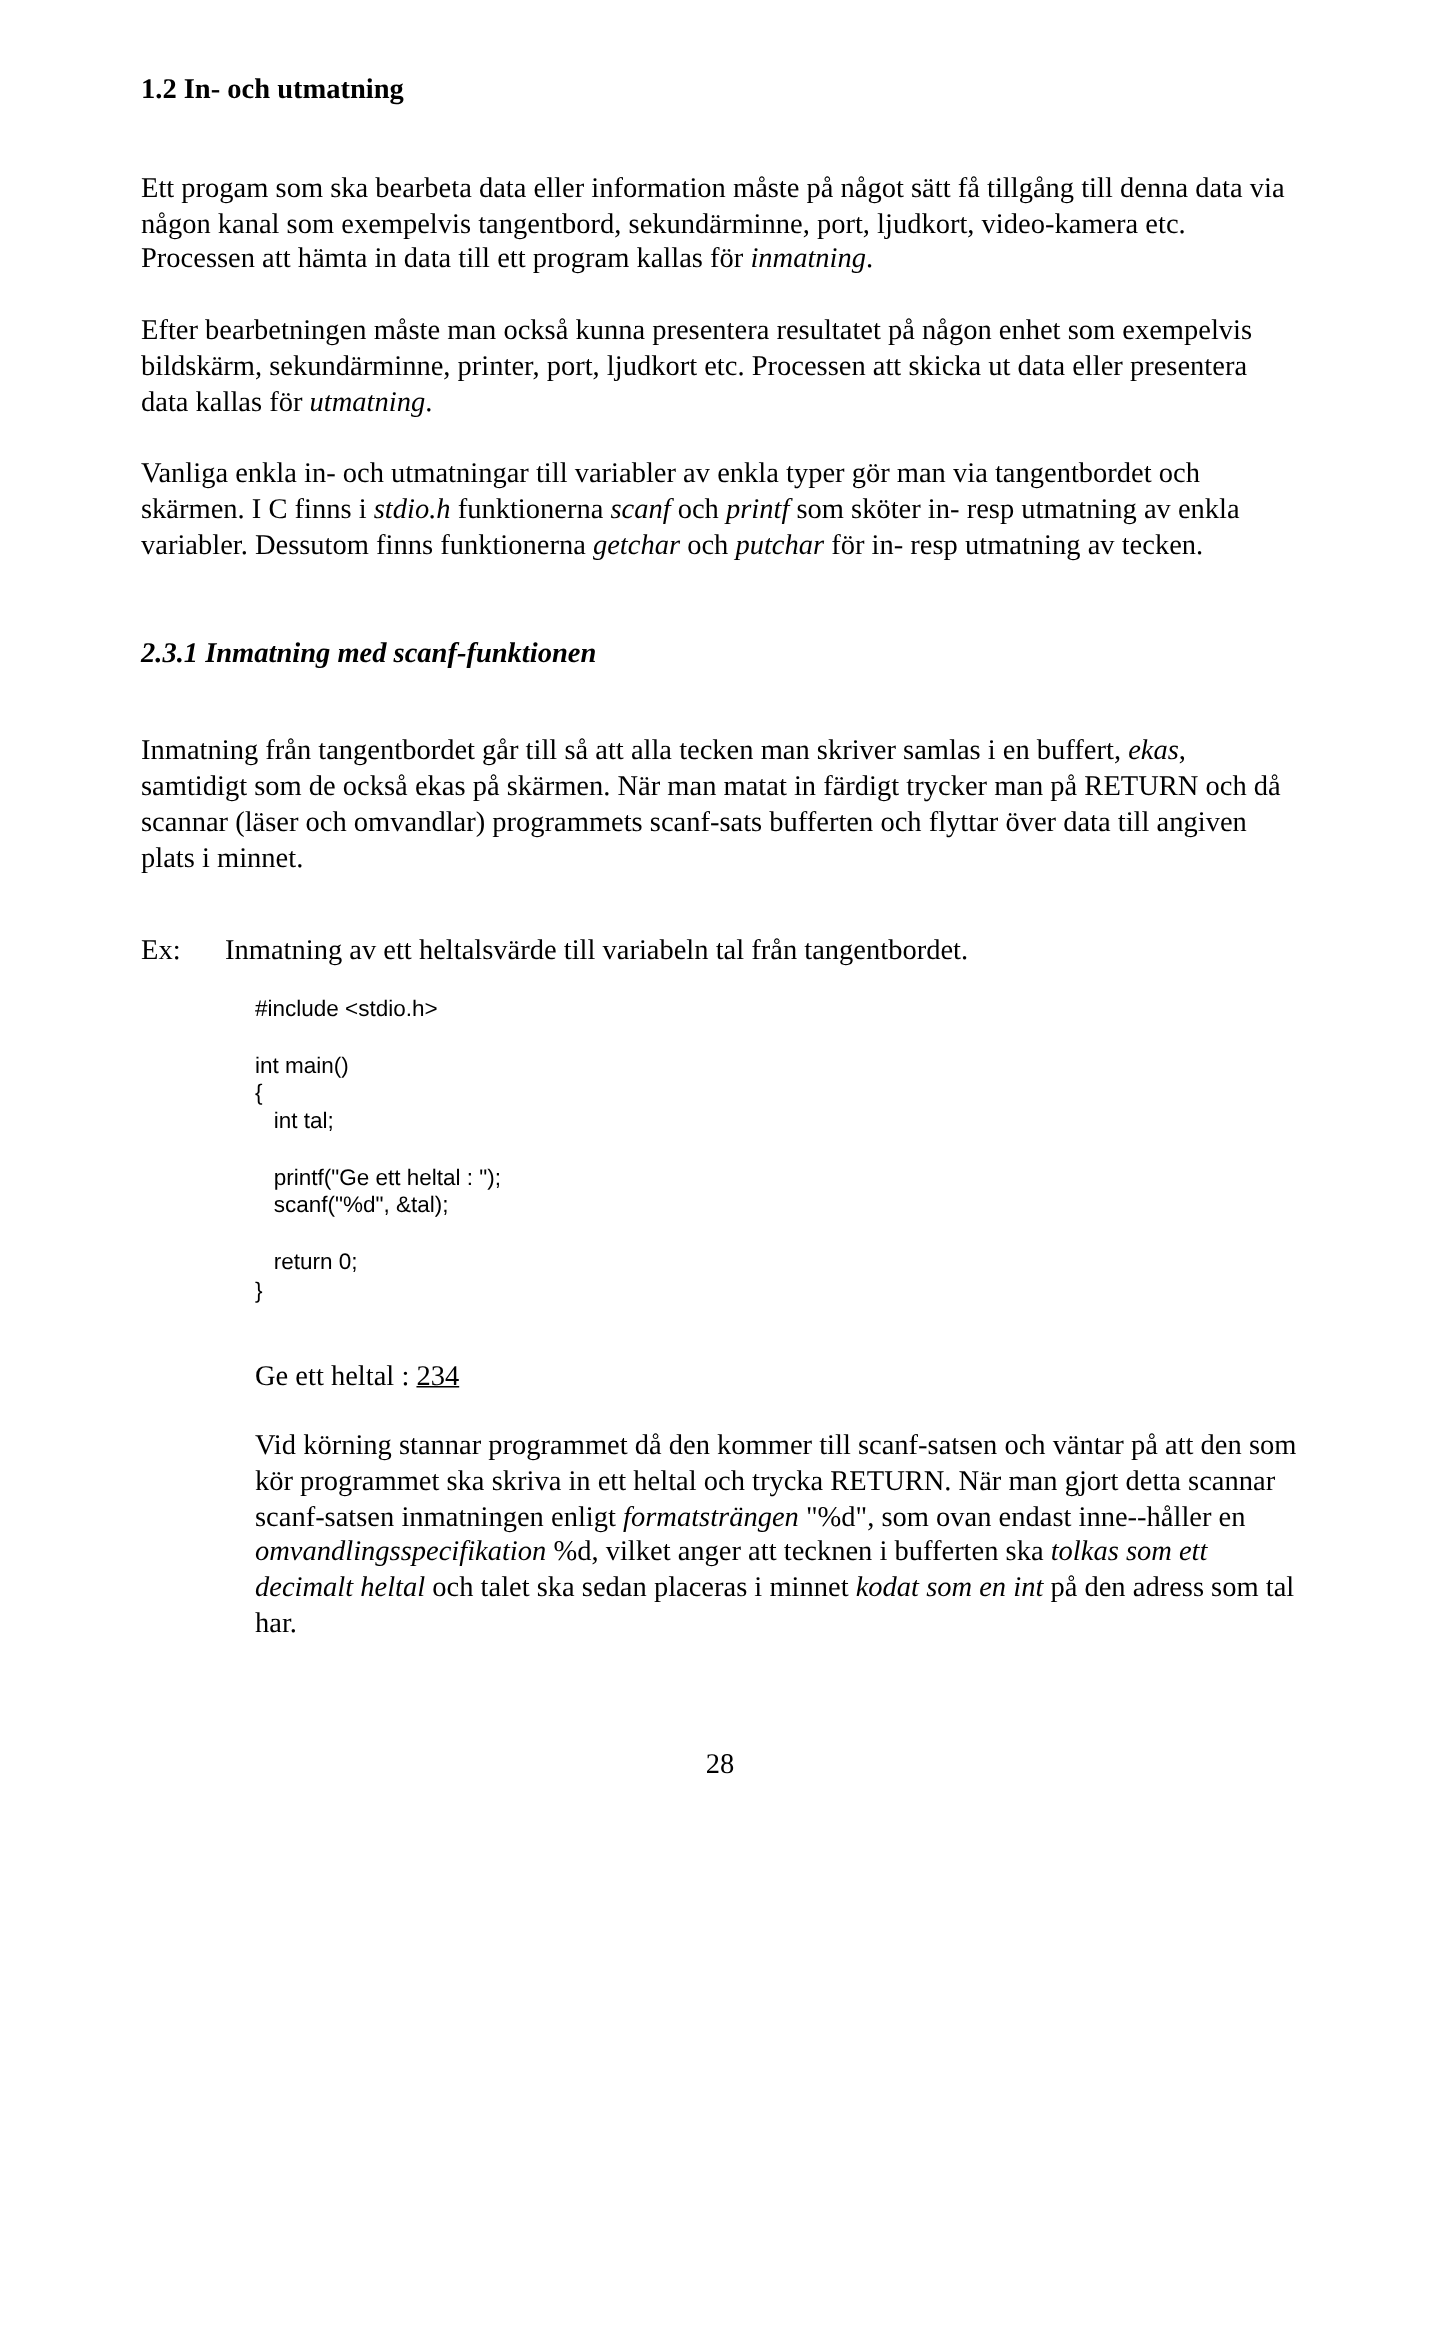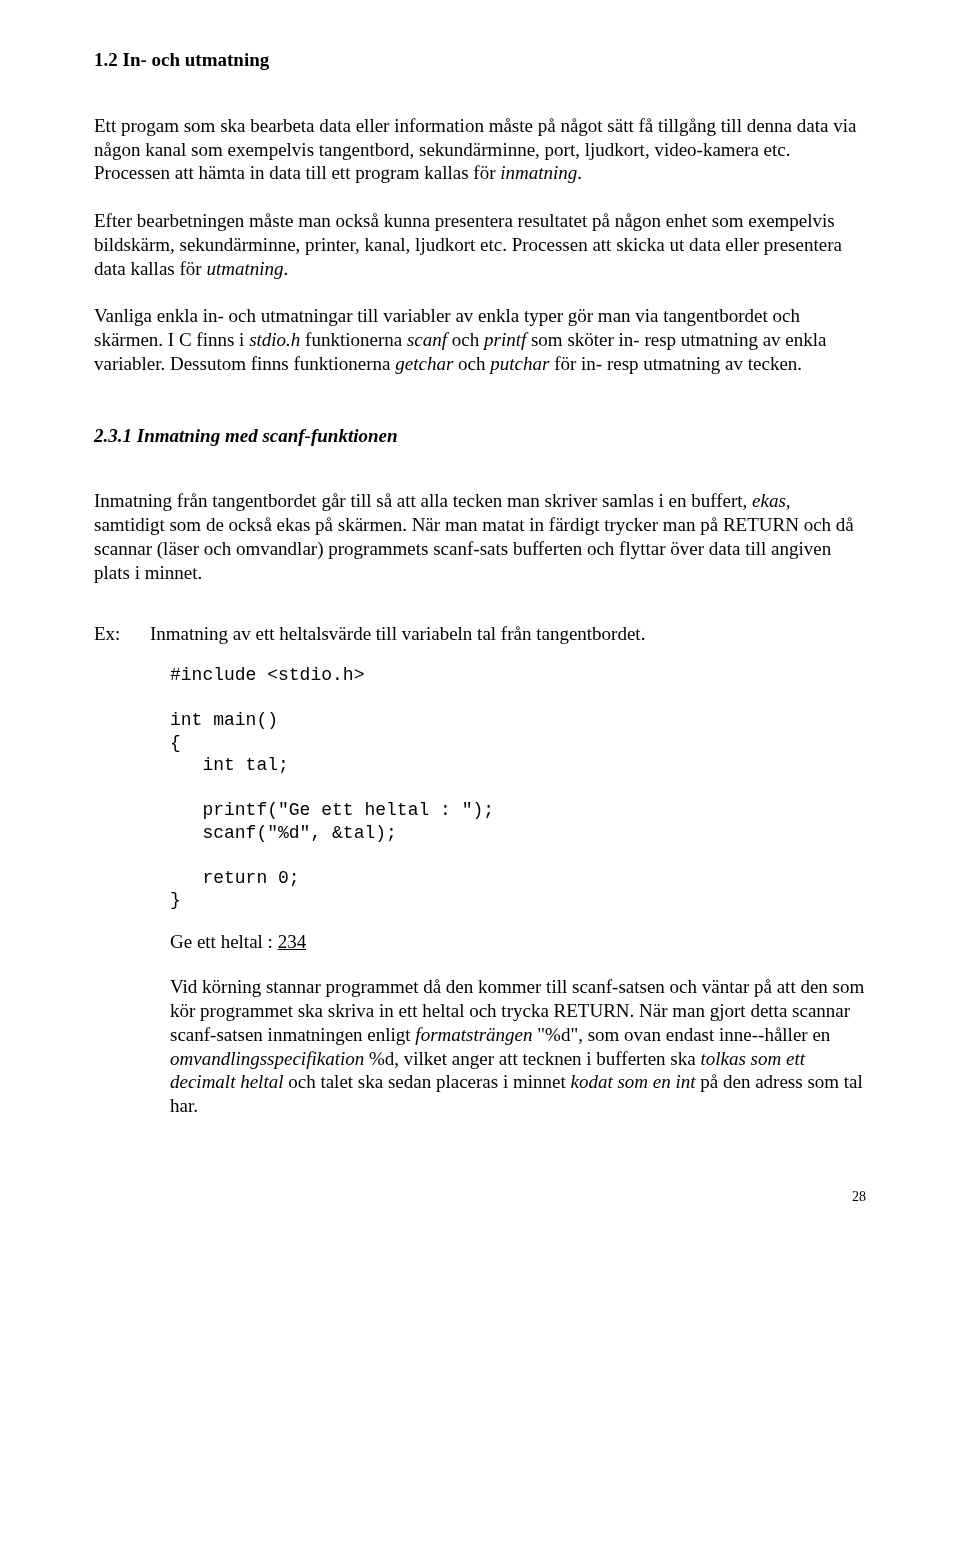--- a/index.html
+++ b/index.html
@@ -38,50 +38,50 @@
     margin-bottom: 18px;
   }
   .ex-label {
     flex: 0 0 auto;
     width: 44px;
   }
   .ex-body {
     flex: 1 1 auto;
   }
   pre.code {
-    font-family: Liberation Mono, monospace;
-    font-size: 18px;
+    font-family: Liberation Sans, sans-serif;
+    font-size: 15px;
     line-height: 1.25;
     white-space: pre;
-    margin: 14px 0 18px 0;
+    margin: 14px 0 36px 0;
   }
   .indent-block {
     margin-left: 76px;
   }
   .run-label { margin-bottom: 6px; }
   .run-output { margin-bottom: 22px; }
   .underline { text-decoration: underline; }
   .pagenum {
-    text-align: right;
+    text-align: center;
     margin-top: 70px;
-    font-size: 14px;
+    font-size: 19px;
   }
   .italic { font-style: italic; }
 </style>
 </head>
 <body>
 
 <div class="heading">1.2 In- och utmatning</div>
 
 <p>
   <span>Ett progam som ska bearbeta data eller information måste på något sätt få tillgång till denna data via någon kanal som exempelvis tangentbord, sekundärminne, port, ljudkort, video-kamera etc. Processen att hämta in data till ett program kallas för </span><span class="italic">inmatning</span><span>.</span>
 </p>
 
 <p>
-  <span>Efter bearbetningen måste man också kunna presentera resultatet på någon enhet som exempelvis bildskärm, sekundärminne, printer, kanal, ljudkort etc. Processen att skicka ut data eller presentera data kallas för </span><span class="italic">utmatning</span><span>.</span>
+  <span>Efter bearbetningen måste man också kunna presentera resultatet på någon enhet som exempelvis bildskärm, sekundärminne, printer, port, ljudkort etc. Processen att skicka ut data eller presentera data kallas för </span><span class="italic">utmatning</span><span>.</span>
 </p>
 
 <p>
   <span>Vanliga enkla in- och utmatningar till variabler av enkla typer gör man via tangentbordet och skärmen. I C finns i </span><span class="italic">stdio.h</span><span> funktionerna </span><span class="italic">scanf</span><span> och </span><span class="italic">printf</span><span> som sköter in- resp utmatning av enkla variabler. Dessutom finns funktionerna </span><span class="italic">getchar</span><span> och </span><span class="italic">putchar</span><span> för in- resp utmatning av tecken.</span>
 </p>
 
 <div class="subheading">2.3.1 Inmatning med scanf-funktionen</div>
 
 <p>
   <span>Inmatning från tangentbordet går till så att alla tecken man skriver samlas i en buffert, </span><span class="italic">ekas</span><span>, samtidigt som de också ekas på skärmen. När man matat in färdigt trycker man på RETURN och då scannar (läser och omvandlar) programmets scanf-sats bufferten och flyttar över data till angiven plats i minnet.</span>

